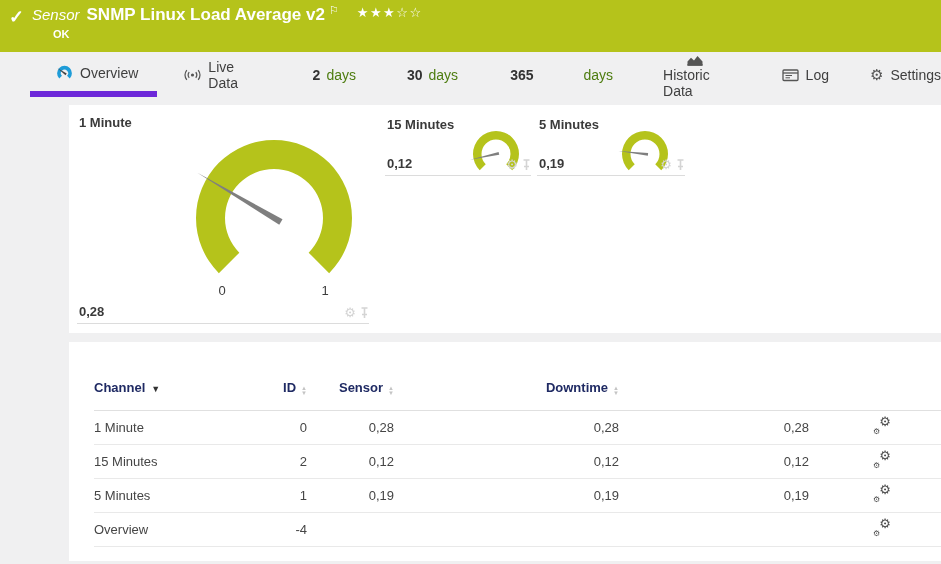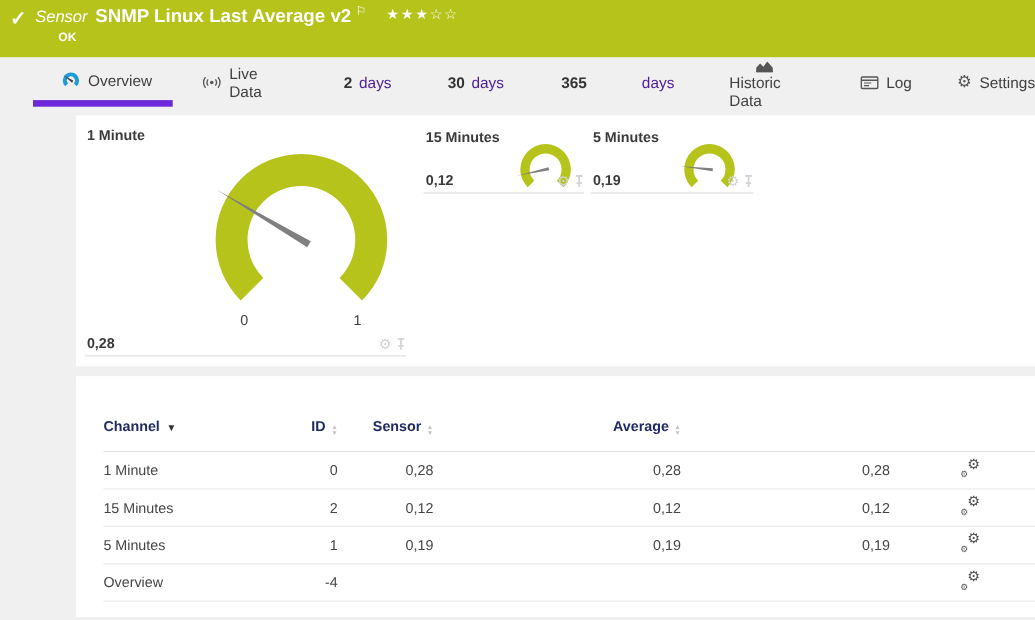--- a/index.html
+++ b/index.html
@@ -15,21 +15,21 @@
   .stype{font-style:italic;font-size:15px;margin-right:7px;}
   .sname{font-size:17px;font-weight:bold;}
   .flag{font-size:11px;margin-left:4px;transform:translateY(-6px);}
   .stars{font-size:13px;letter-spacing:1.5px;margin-left:18px;transform:translateY(-3px);cursor:pointer;}
   .status{position:absolute;left:53px;top:28px;font-size:11px;font-weight:bold;}
   
   .tabbar{position:absolute;left:0;top:52px;width:941px;height:45px;display:flex;align-items:stretch;padding-left:30px;box-sizing:border-box;}
   .tab{display:flex;align-items:center;font-size:14px;color:#3f3f3f;cursor:pointer;box-sizing:border-box;}
   .tab .ticon{margin-right:7px;display:flex;align-items:center;}
   .tab .num{font-weight:bold;color:#333;margin-right:6px;}
-  .tab .unit{color:#4c1d95;}
+  .tab .unit{color:#4d7c0f;}
   .t-ov{padding:3px 19px 0 26px;border-bottom:6px solid #6d28d9;}
   .t-live{margin-left:27px;}
   .t-2{margin-left:54px;}
   .t-30{margin-left:51px;}
   .t-365{margin-left:52px;gap:44px;}
   .t-hist{margin-left:50px;flex-direction:column;}
   .t-log{margin-left:47px;}
   .t-set{margin-left:41px;}
   .gearglyph{font-size:15px;color:#555;line-height:1;}
   
@@ -65,21 +65,21 @@
   .cog-b{position:absolute;right:0;top:-3px;font-size:13px;line-height:1;}
   .cog-s{position:absolute;left:0;bottom:-2px;font-size:8px;line-height:1;}
 </style>
 </head>
 <body>
 
 <div class="topbar">
   <span class="check">✓</span>
   <div class="title-line">
     <span class="stype">Sensor</span>
-    <span class="sname">SNMP Linux Last Average v2</span>
+    <span class="sname">SNMP Linux Load Average v2</span>
     <span class="flag">⚐</span>
     <span class="stars">★★★☆☆</span>
   </div>
   <div class="status">OK</div>
 </div>
 
 <div class="tabbar">
   <div class="tab t-ov">
     <span class="ticon">
         <svg width="17" height="16" viewBox="0 0 17 16" style="overflow:visible">
@@ -203,21 +203,21 @@
           <span>▼</span>
         </span>
     </div>
     <div class="th num">
       <span>Sensor</span><span class="sort">
           <span>▲</span>
           <span>▼</span>
         </span>
     </div>
     <div class="th num">
-      <span>Average</span><span class="sort">
+      <span>Downtime</span><span class="sort">
           <span>▲</span>
           <span>▼</span>
         </span>
     </div>
     <div class="th"></div>
   </div>
   <div class="tbody">
       <div class="trow grid">
         <div class="td ch">1 Minute</div>
         <div class="td num">0</div>

